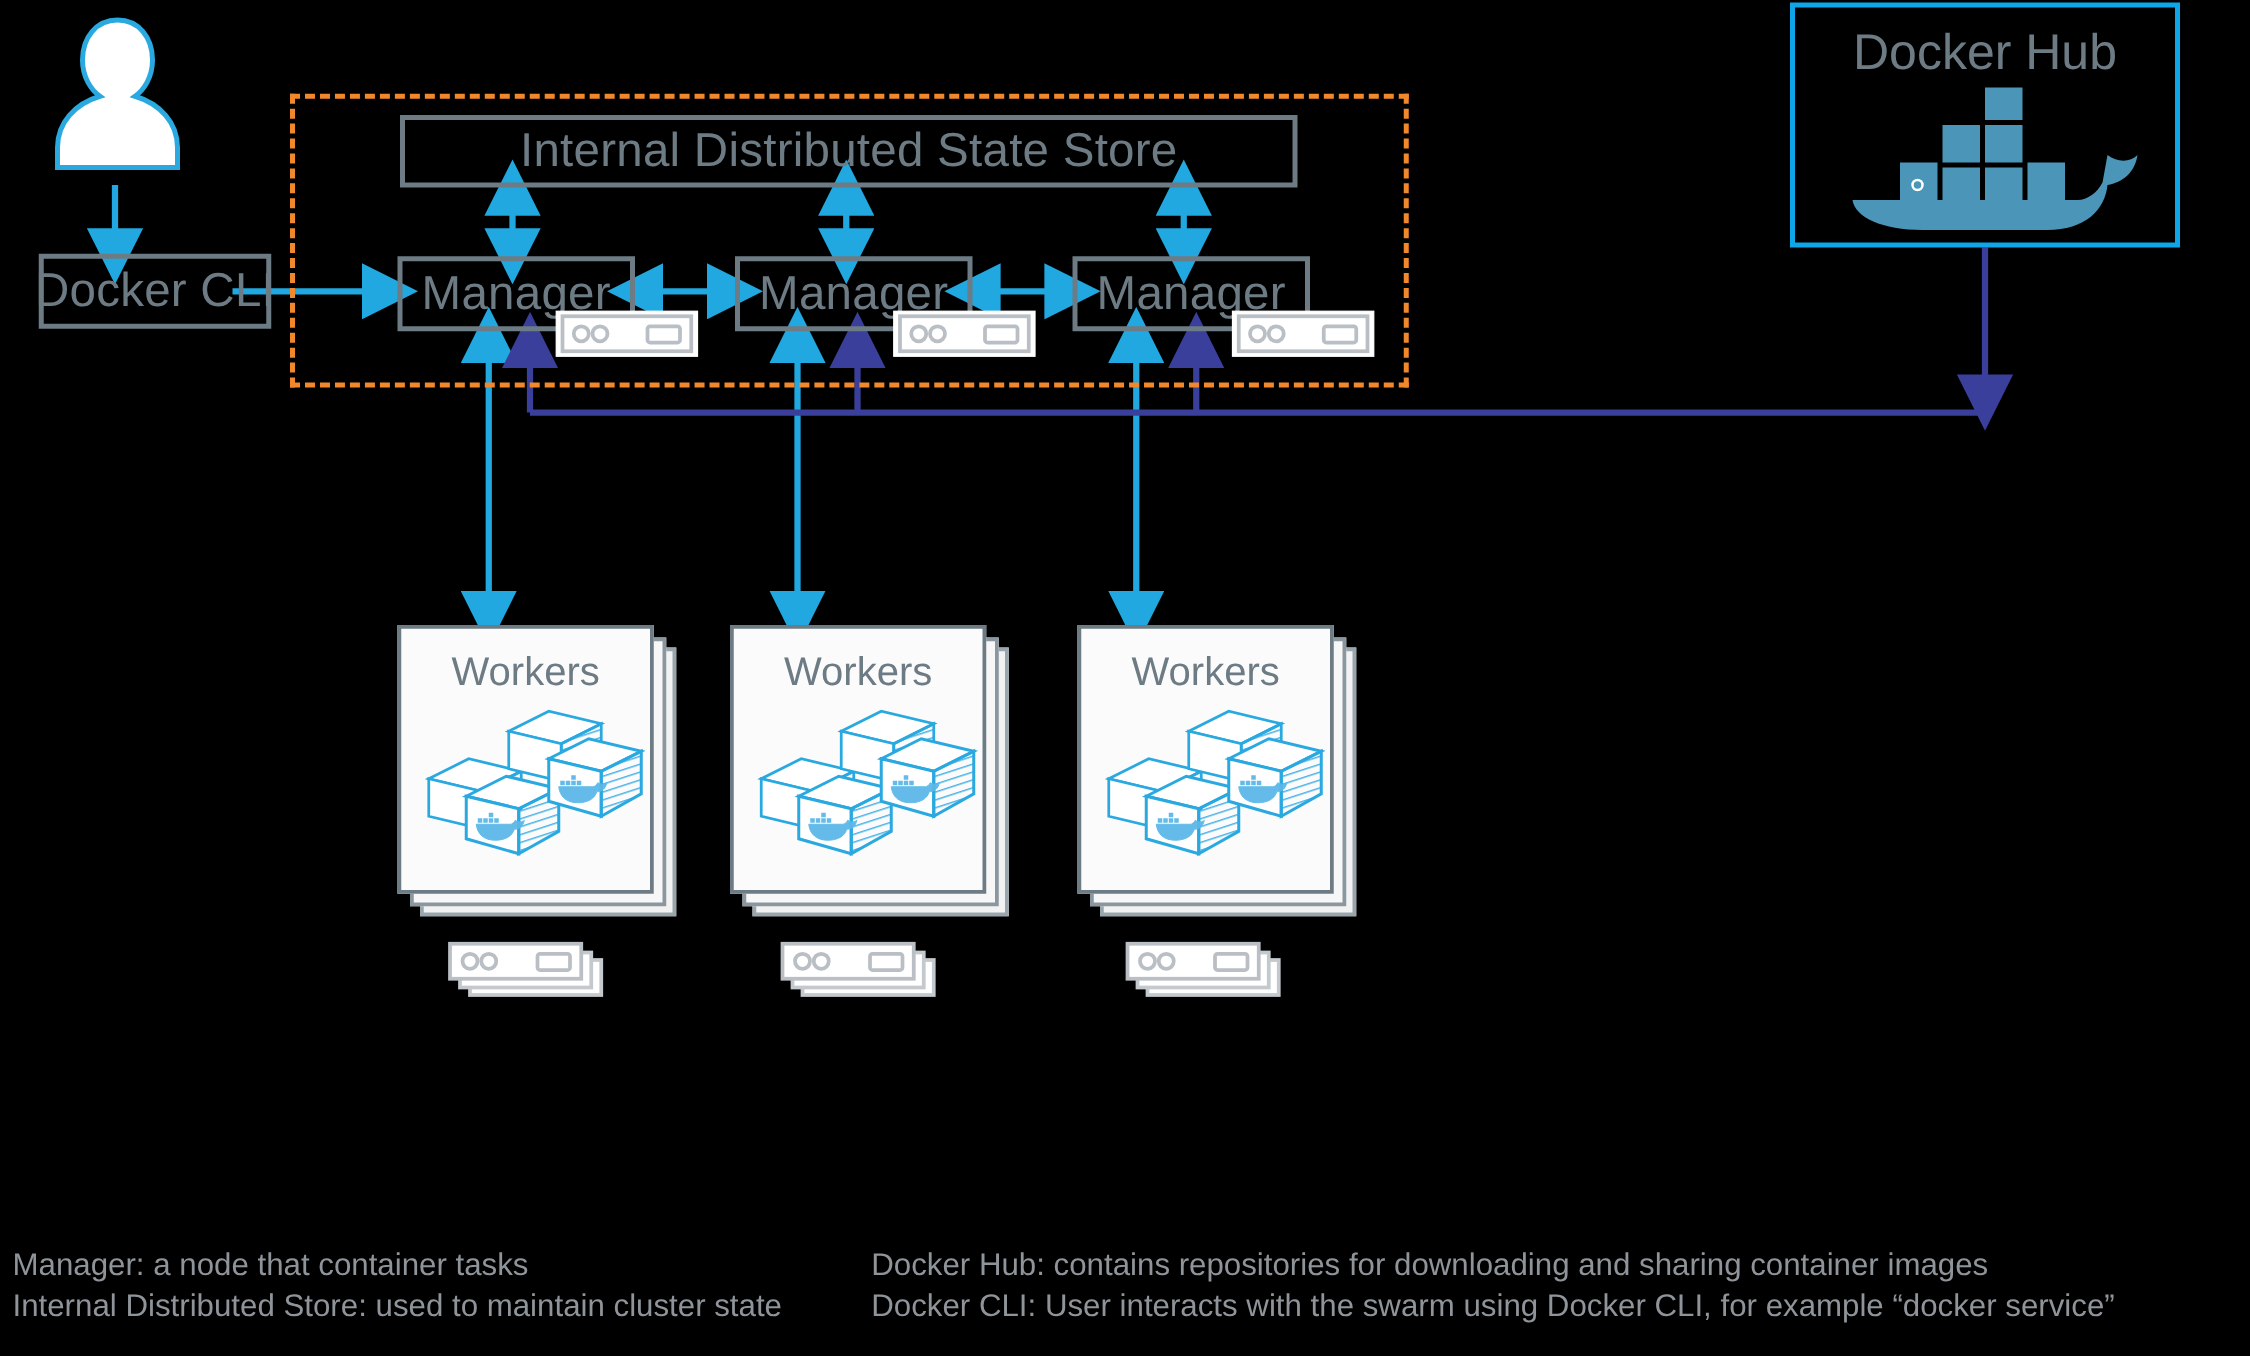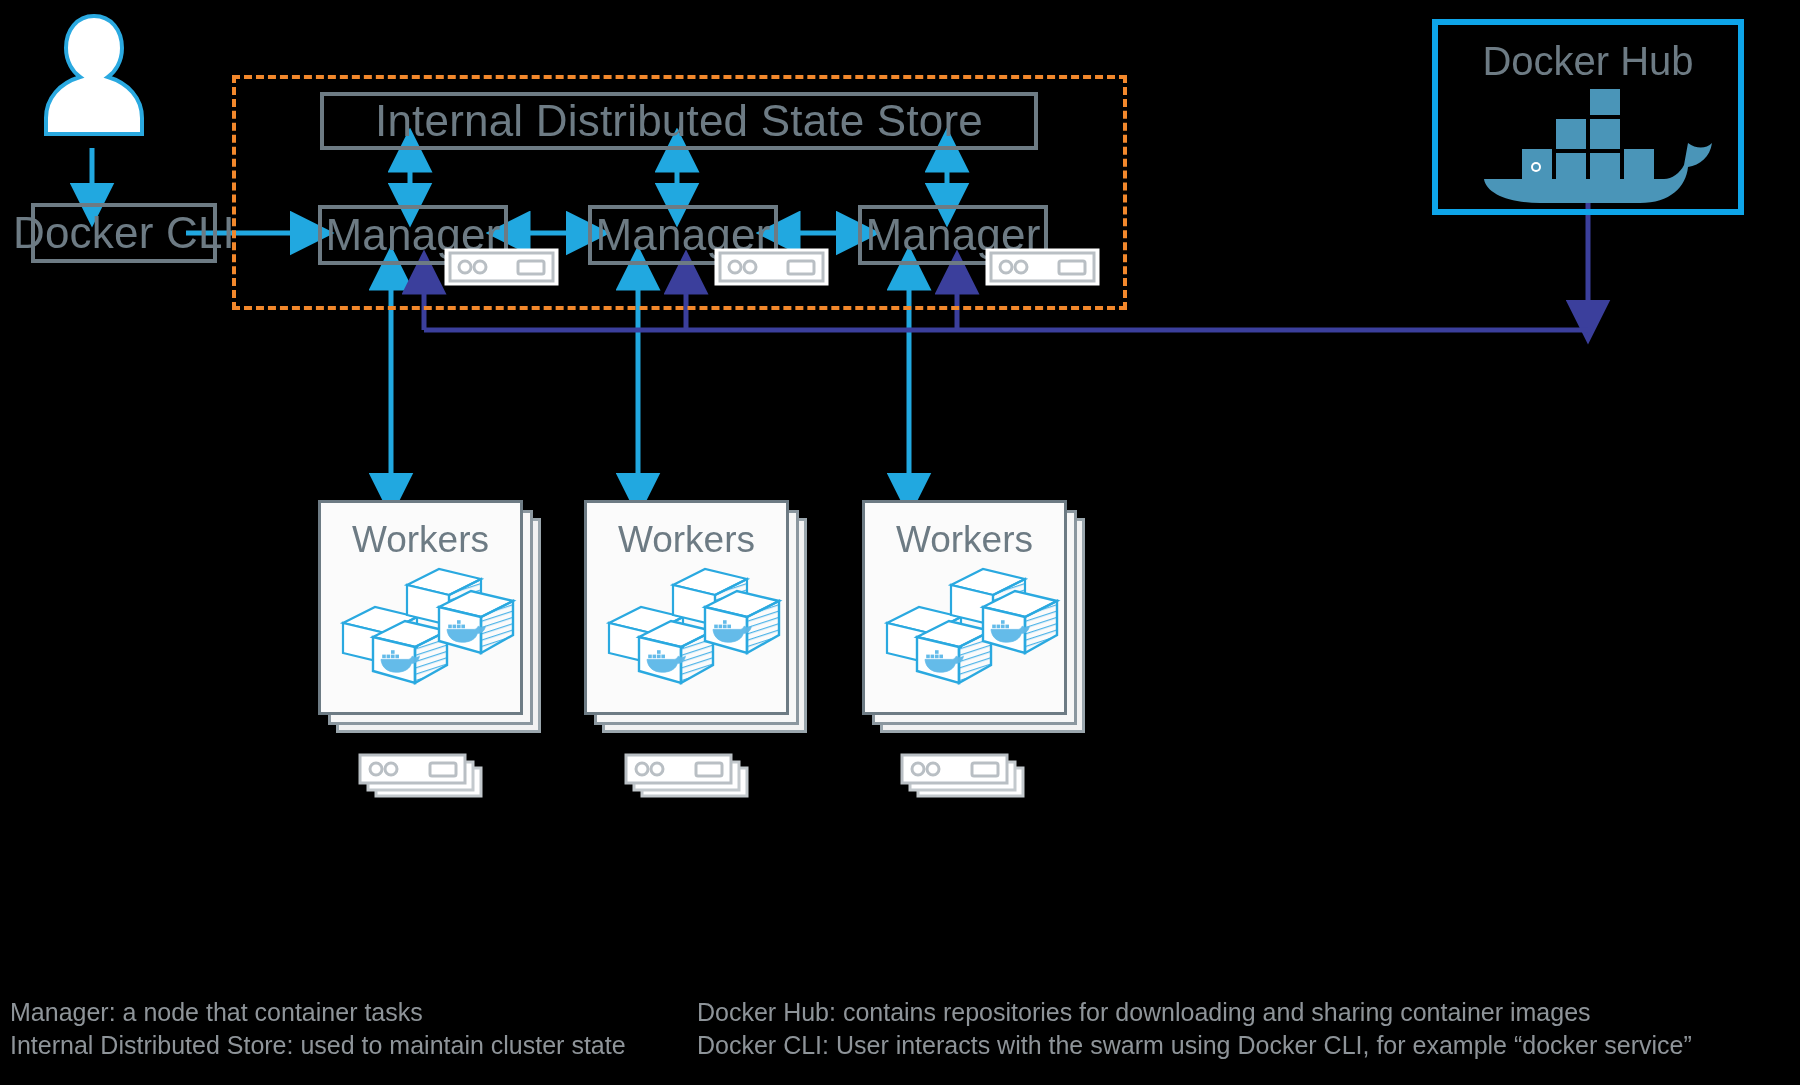--- a/index.html
+++ b/index.html
@@ -26,40 +26,39 @@
   .gbox {
     border: 4px solid #6d7b84;
     box-sizing: border-box;
     display: flex;
     align-items: center;
     justify-content: center;
     color: #6d7b84;
     background: transparent;
   }
   .gbox .lbl {
-    font-size: 44px;
+    font-size: 38px;
     color: #6d7b84;
     letter-spacing: 0.2px;
     line-height: 1;
     white-space: nowrap;
   }
 
   
   #swarm-boundary {
     border: 4px dashed #f2882c;
     box-sizing: border-box;
     background: transparent;
   }
 
   
   #docker-hub-box {
-    border: 6px solid #0ea5e9;
+    border: 4px solid #0ea5e9;
     box-sizing: border-box;
     background: transparent;
-    margin-top: 17px;
   }
   #docker-hub-title {
     position: absolute;
     top: 14px;
     left: 0;
     width: 100%;
     text-align: center;
     font-size: 40px;
     color: #6d7b84;
   }
@@ -73,21 +72,21 @@
     box-sizing: border-box;
   }
   .worker-card.back2 { background: #f2f2f2; border-color:#9aa6ad;}
   .worker-card.back1 { background: #f7f7f7; border-color:#8b979f;}
   .worker-title {
     position: absolute;
     top: 16px;
     left: 0;
     width: 100%;
     text-align: center;
-    font-size: 37px;
+    font-size: 32px;
     color: #6d7b84;
   }
 
   
   .server-icon { position: absolute; }
 
   
   .legend {
     position: absolute;
     color: #8e9499;

